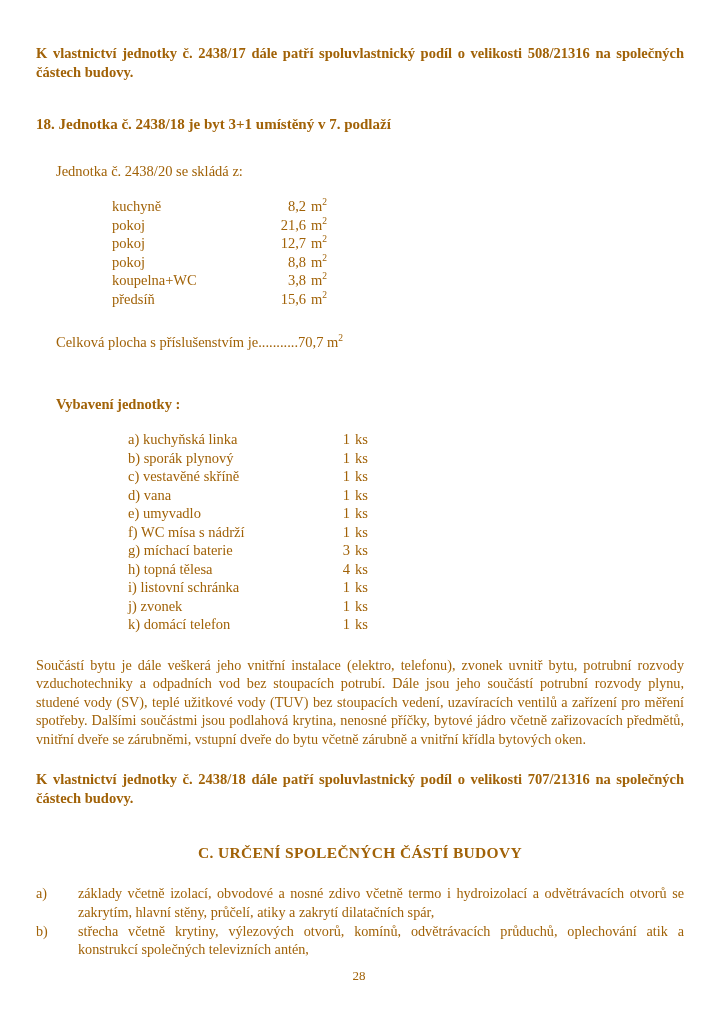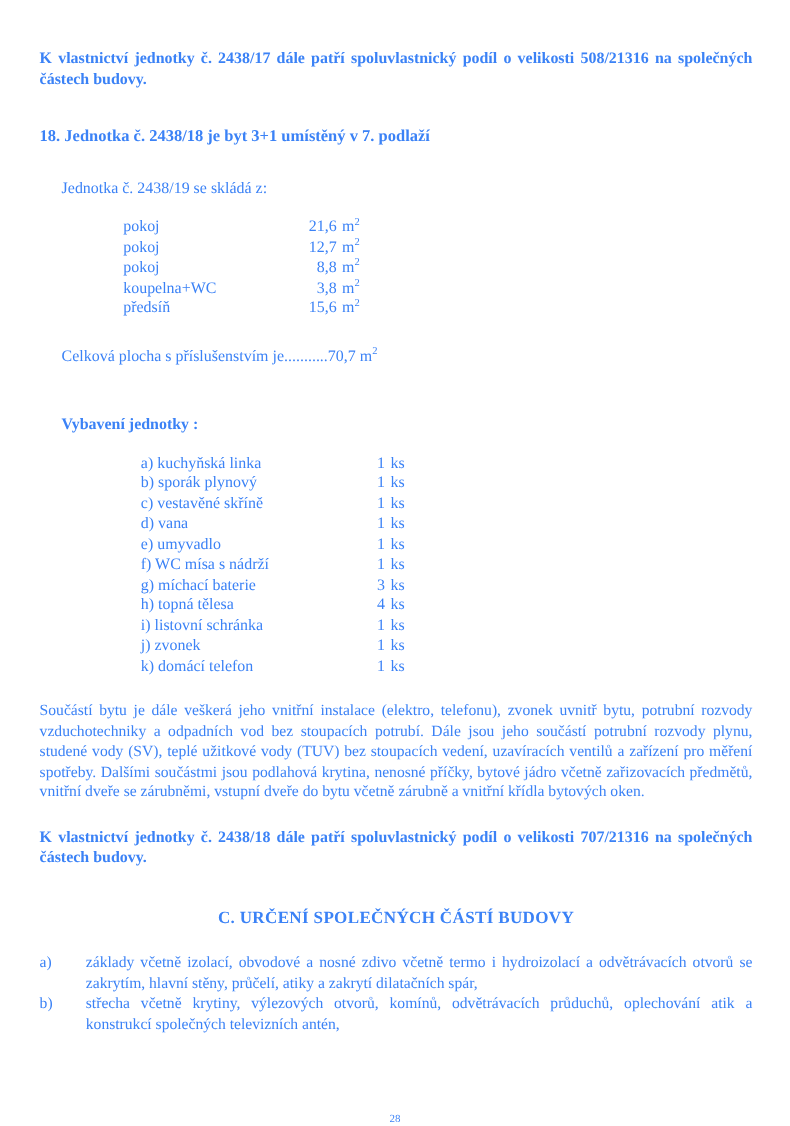--- a/index.html
+++ b/index.html
@@ -6,21 +6,21 @@
     margin: 0;
     padding: 0;
     background: #ffffff;
   }
   .page {
     position: relative;
     width: 718px;
     height: 1024px;
     background: #ffffff;
     font-family: "Liberation Serif", "DejaVu Serif", serif;
-    color: #3b82f6;
+    color: #a16207;
     overflow: hidden;
   }
   .content {
     position: absolute;
     left: 36px;
     top: 0;
     width: 648px;
   }
 
   
@@ -131,23 +131,23 @@
   .letter-row .text {
     flex: 1;
     text-align: justify;
     text-justify: inter-word;
   }
 
   .page-number {
     position: absolute;
     left: 0;
     right: 0;
-    top: 1012px;
+    top: 968px;
     text-align: center;
-    font-size: 10px;
+    font-size: 13px;
   }
 
   
   .s-top      { margin-top: 44px; }
   .s-unit     { margin-top: 33px; }
   .s-intro    { margin-top: 28px; }
   .s-rooms    { margin-top: 16px; }
   .s-total    { margin-top: 25px; }
   .s-equip    { margin-top: 43px; }
   .s-equiptbl { margin-top: 16px; }
@@ -160,24 +160,29 @@
 </head>
 <body>
 
 <div class="page">
   <div class="content">
 
     <p class="bold-para s-top">K vlastnictví jednotky č.  2438/17 dále patří spoluvlastnický podíl o velikosti  508/21316  na společných částech budovy.</p>
 
     <p class="heading-unit s-unit">18. Jednotka č. 2438/18 je byt 3+1 umístěný v 7. podlaží</p>
 
-    <p class="intro-line s-intro">Jednotka č. 2438/19 se skládá z:</p>
+    <p class="intro-line s-intro">Jednotka č. 2438/20 se skládá z:</p>
 
     <table class="room-table s-rooms">
       <tbody>
+        <tr>
+          <td class="name">kuchyně</td>
+          <td class="num">8,2</td>
+          <td class="unit"><span>m</span><sup>2</sup></td>
+        </tr>
         <tr>
           <td class="name">pokoj</td>
           <td class="num">21,6</td>
           <td class="unit"><span>m</span><sup>2</sup></td>
         </tr>
         <tr>
           <td class="name">pokoj</td>
           <td class="num">12,7</td>
           <td class="unit"><span>m</span><sup>2</sup></td>
         </tr>

